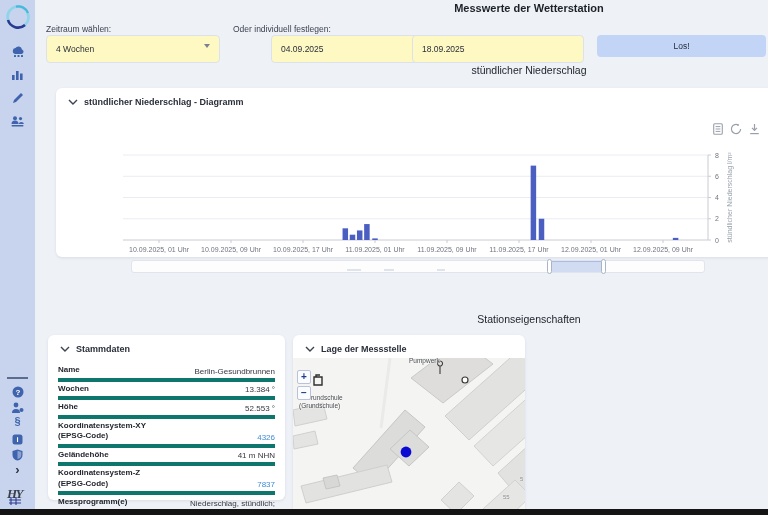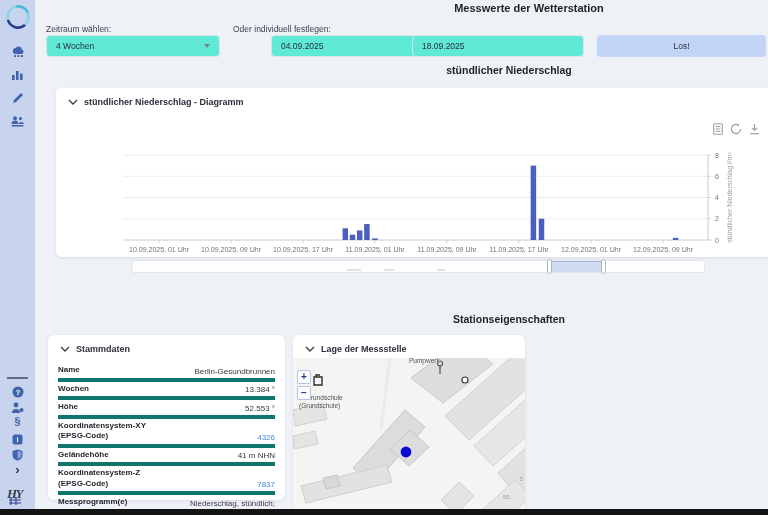--- a/index.html
+++ b/index.html
@@ -15,26 +15,26 @@
     color:#3f64ad; cursor:pointer; }
   .side-icon svg { display:inline-block; }
   .side-divider { position:absolute; left:7px; top:377px; width:21px; height:2px; background:#5b6c8e; }
   .side-chevron { position:absolute; left:0; top:462px; width:35px; text-align:center;
     font-size:13px; font-weight:bold; color:#2e3440; cursor:pointer; }
   .footer-logo { position:absolute; left:4px; top:484px; width:28px; height:22px;font-style:italic; }
 
   
   .page-title { position:absolute; top:2px; left:529px; transform:translateX(-50%);
     font-size:11px; font-weight:bold; color:#1c2128; white-space:nowrap; }
-  .section-title { position:absolute; left:509px; transform:translateX(-50%);
-    font-size:10.5px; font-weight:bold; color:#1c2128; white-space:nowrap; }
+  .section-title { position:absolute; left:529px; transform:translateX(-50%);
+    font-size:10.5px; font-weight:normal; color:#1c2128; white-space:nowrap; }
 
   
   .field-label { position:absolute; font-size:8.5px; color:#3c4250; white-space:nowrap; }
-  .input-box { position:absolute; height:22px; background:#5eead4; border:1px solid #dde1ea;
+  .input-box { position:absolute; height:28px; background:#fef9c3; border:1px solid #dde1ea;
     border-radius:4px; font-size:8.5px; color:#2a2f3a; display:flex; align-items:center;
     padding:0 9px; }
   .select-caret { position:absolute; right:9px; top:8px; width:0; height:0;
     border-left:3.5px solid transparent; border-right:3.5px solid transparent;
     border-top:4px solid #7b8190; }
   .go-button { position:absolute; left:597px; top:35px; width:169px; height:22px;
     background:#c3d5f7; border:none; border-radius:4px; font-size:8.5px; color:#1f2633;
     font-family:"Liberation Sans", sans-serif; cursor:pointer; }
 
   

